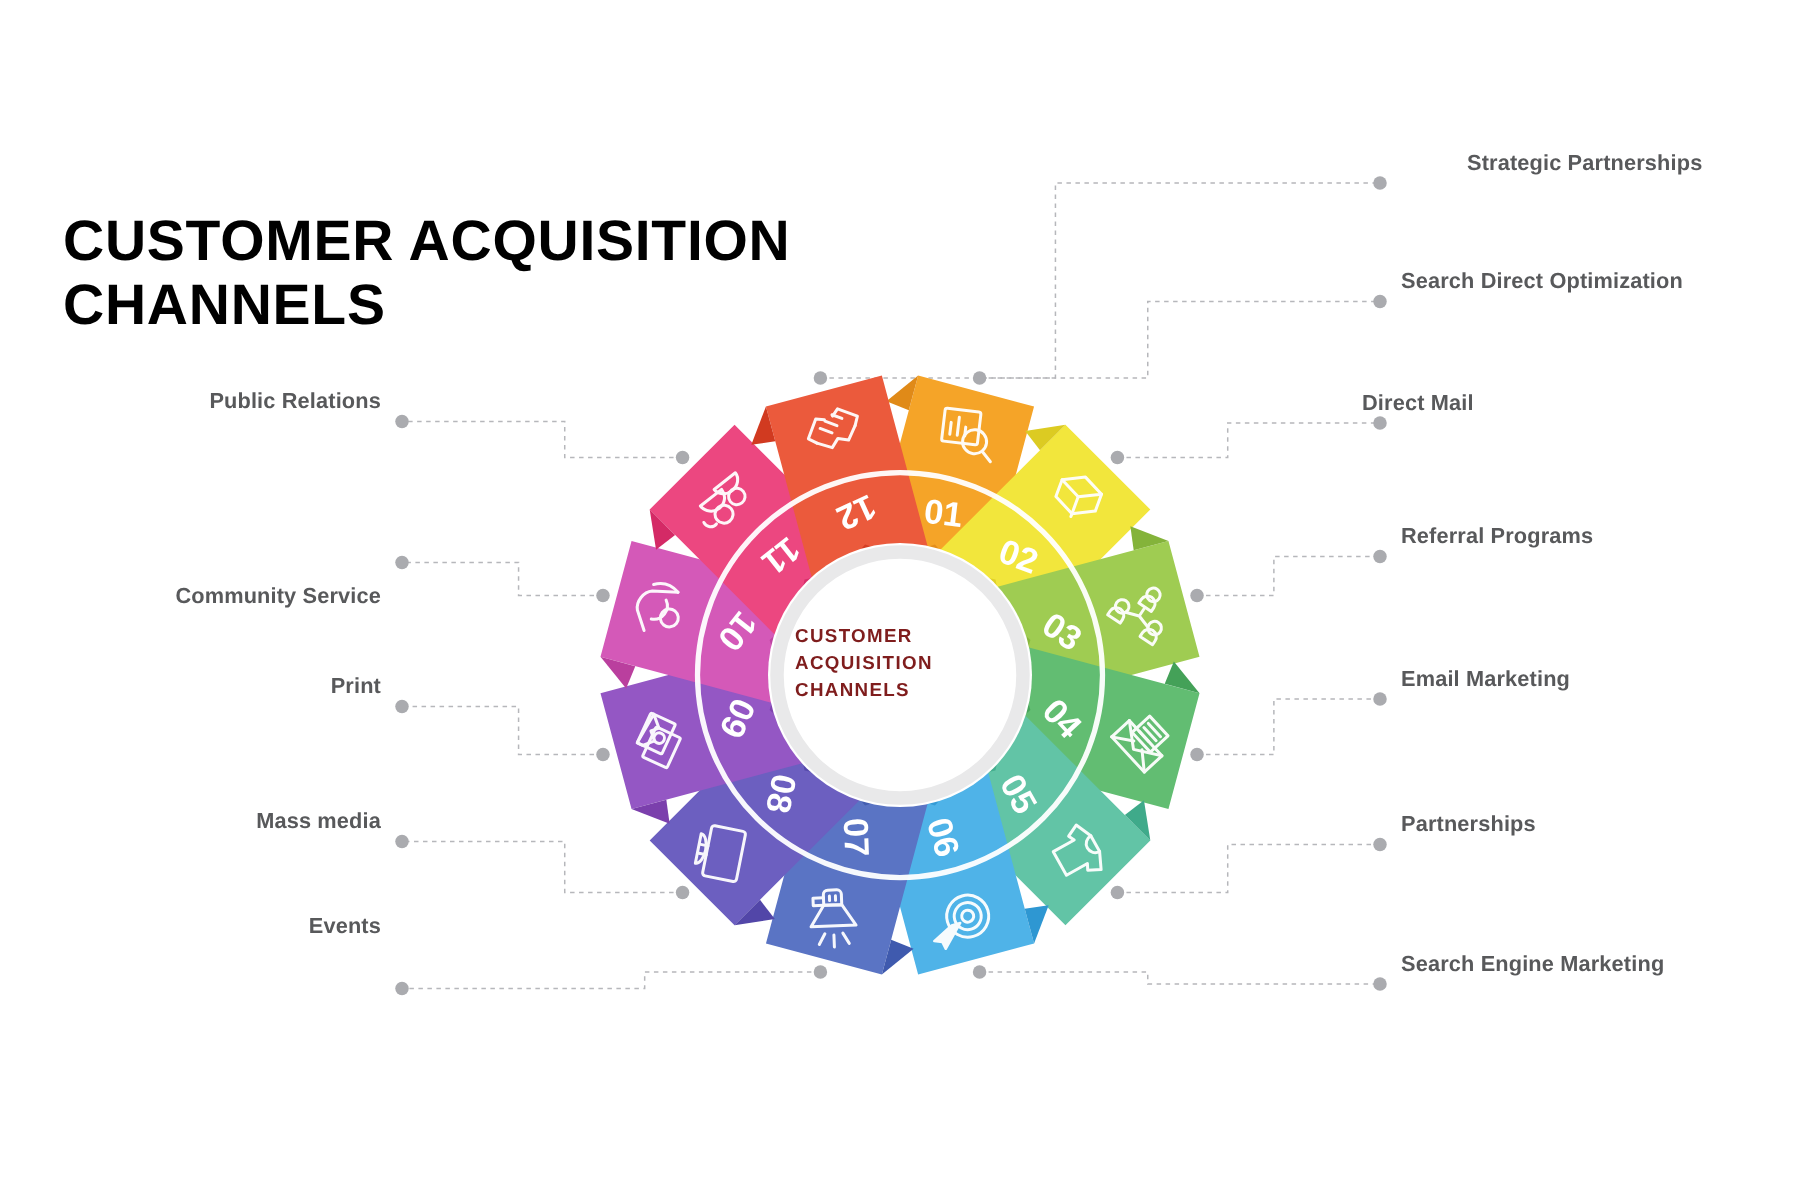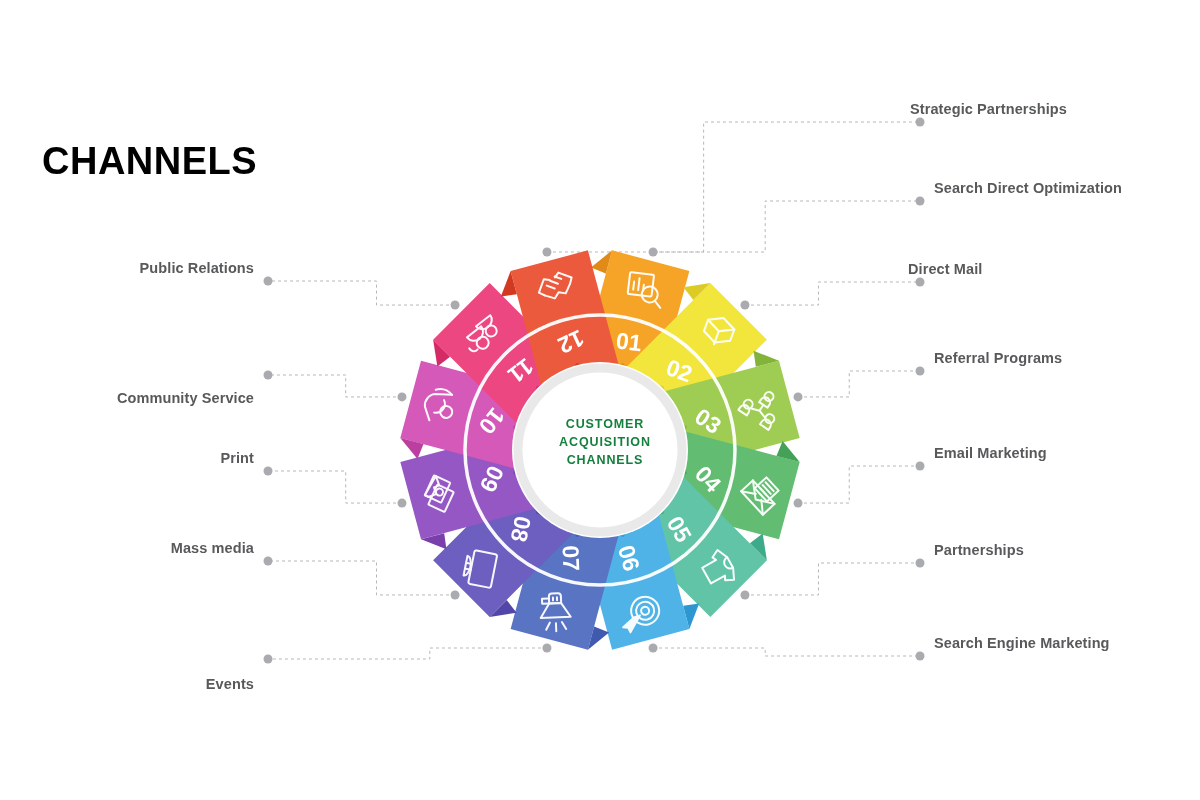--- a/index.html
+++ b/index.html
@@ -40,45 +40,45 @@
     font-family:"Liberation Sans", sans-serif;
   }
   .lbl.right{text-align:left;}
   .lbl.left{text-align:right;}
 
   
   .hub-text{
     position:absolute;
     left:530px; top:415px;
     width:150px;
-    text-align:center;
     font-size:12.5px;
     font-weight:bold;
     line-height:1.45;
     letter-spacing:0.9px;
-    color:#15803d;
+    color:#7f1d1d;
     font-family:"Liberation Sans", sans-serif;
   }
   .hub-text span{display:block;}
 
   
   .num{
     font-family:"Liberation Sans", sans-serif;
     font-size:23px;
     font-weight:bold;
     fill:#ffffff;
     paint-order:stroke;
   }
 </style>
 </head>
 <body>
 
 <div id="root">
 
   <div class="title">
+    <span>CUSTOMER ACQUISITION</span>
     <span class="l2">CHANNELS</span>
   </div>
 
   <svg class="stage" viewBox="0 0 1200 800">
     <defs>
 
       <radialGradient id="hubShade" cx="50%" cy="50%" r="50%">
         <stop offset="80%" stop-color="#ffffff"></stop>
         <stop offset="100%" stop-color="#e6e6e7"></stop>
       </radialGradient>
@@ -377,27 +377,27 @@
       </g>
   </svg>
 
   <div class="hub-text">
     <span>CUSTOMER</span>
     <span>ACQUISITION</span>
     <span>CHANNELS</span>
   </div>
 
   <div id="labels">
-      <div class="lbl right" style="left: 910px; top: 101px;">Strategic Partnerships</div>
+      <div class="lbl right" style="left: 978px; top: 101px;">Strategic Partnerships</div>
       <div class="lbl right" style="left: 934px; top: 180px;">Search Direct  Optimization</div>
       <div class="lbl right" style="left: 887px; top: 261px; margin-left: 21px;">Direct Mail</div>
       <div class="lbl right" style="left: 934px; top: 350px;">Referral Programs</div>
       <div class="lbl right" style="left: 934px; top: 445px;">Email Marketing</div>
       <div class="lbl right" style="left: 934px; top: 542px;">Partnerships</div>
       <div class="lbl right" style="left: 934px; top: 635px; text-align: right;">Search Engine  Marketing</div>
       <div class="lbl left" style="right: 946px; top: 260px; padding-left: 16px;">Public  Relations</div>
       <div class="lbl left" style="right: 946px; top: 354px; margin-top: 36px;">Community  Service</div>
       <div class="lbl left" style="right: 946px; top: 450px;">Print</div>
       <div class="lbl left" style="right: 946px; top: 540px;">Mass media</div>
-      <div class="lbl left" style="right: 946px; top: 676px; text-align: right;">Events</div>
+      <div class="lbl left" style="right: 946px; top: 610px; text-align: right;">Events</div>
     </div>
 
 </div>
 
 </body></html>

